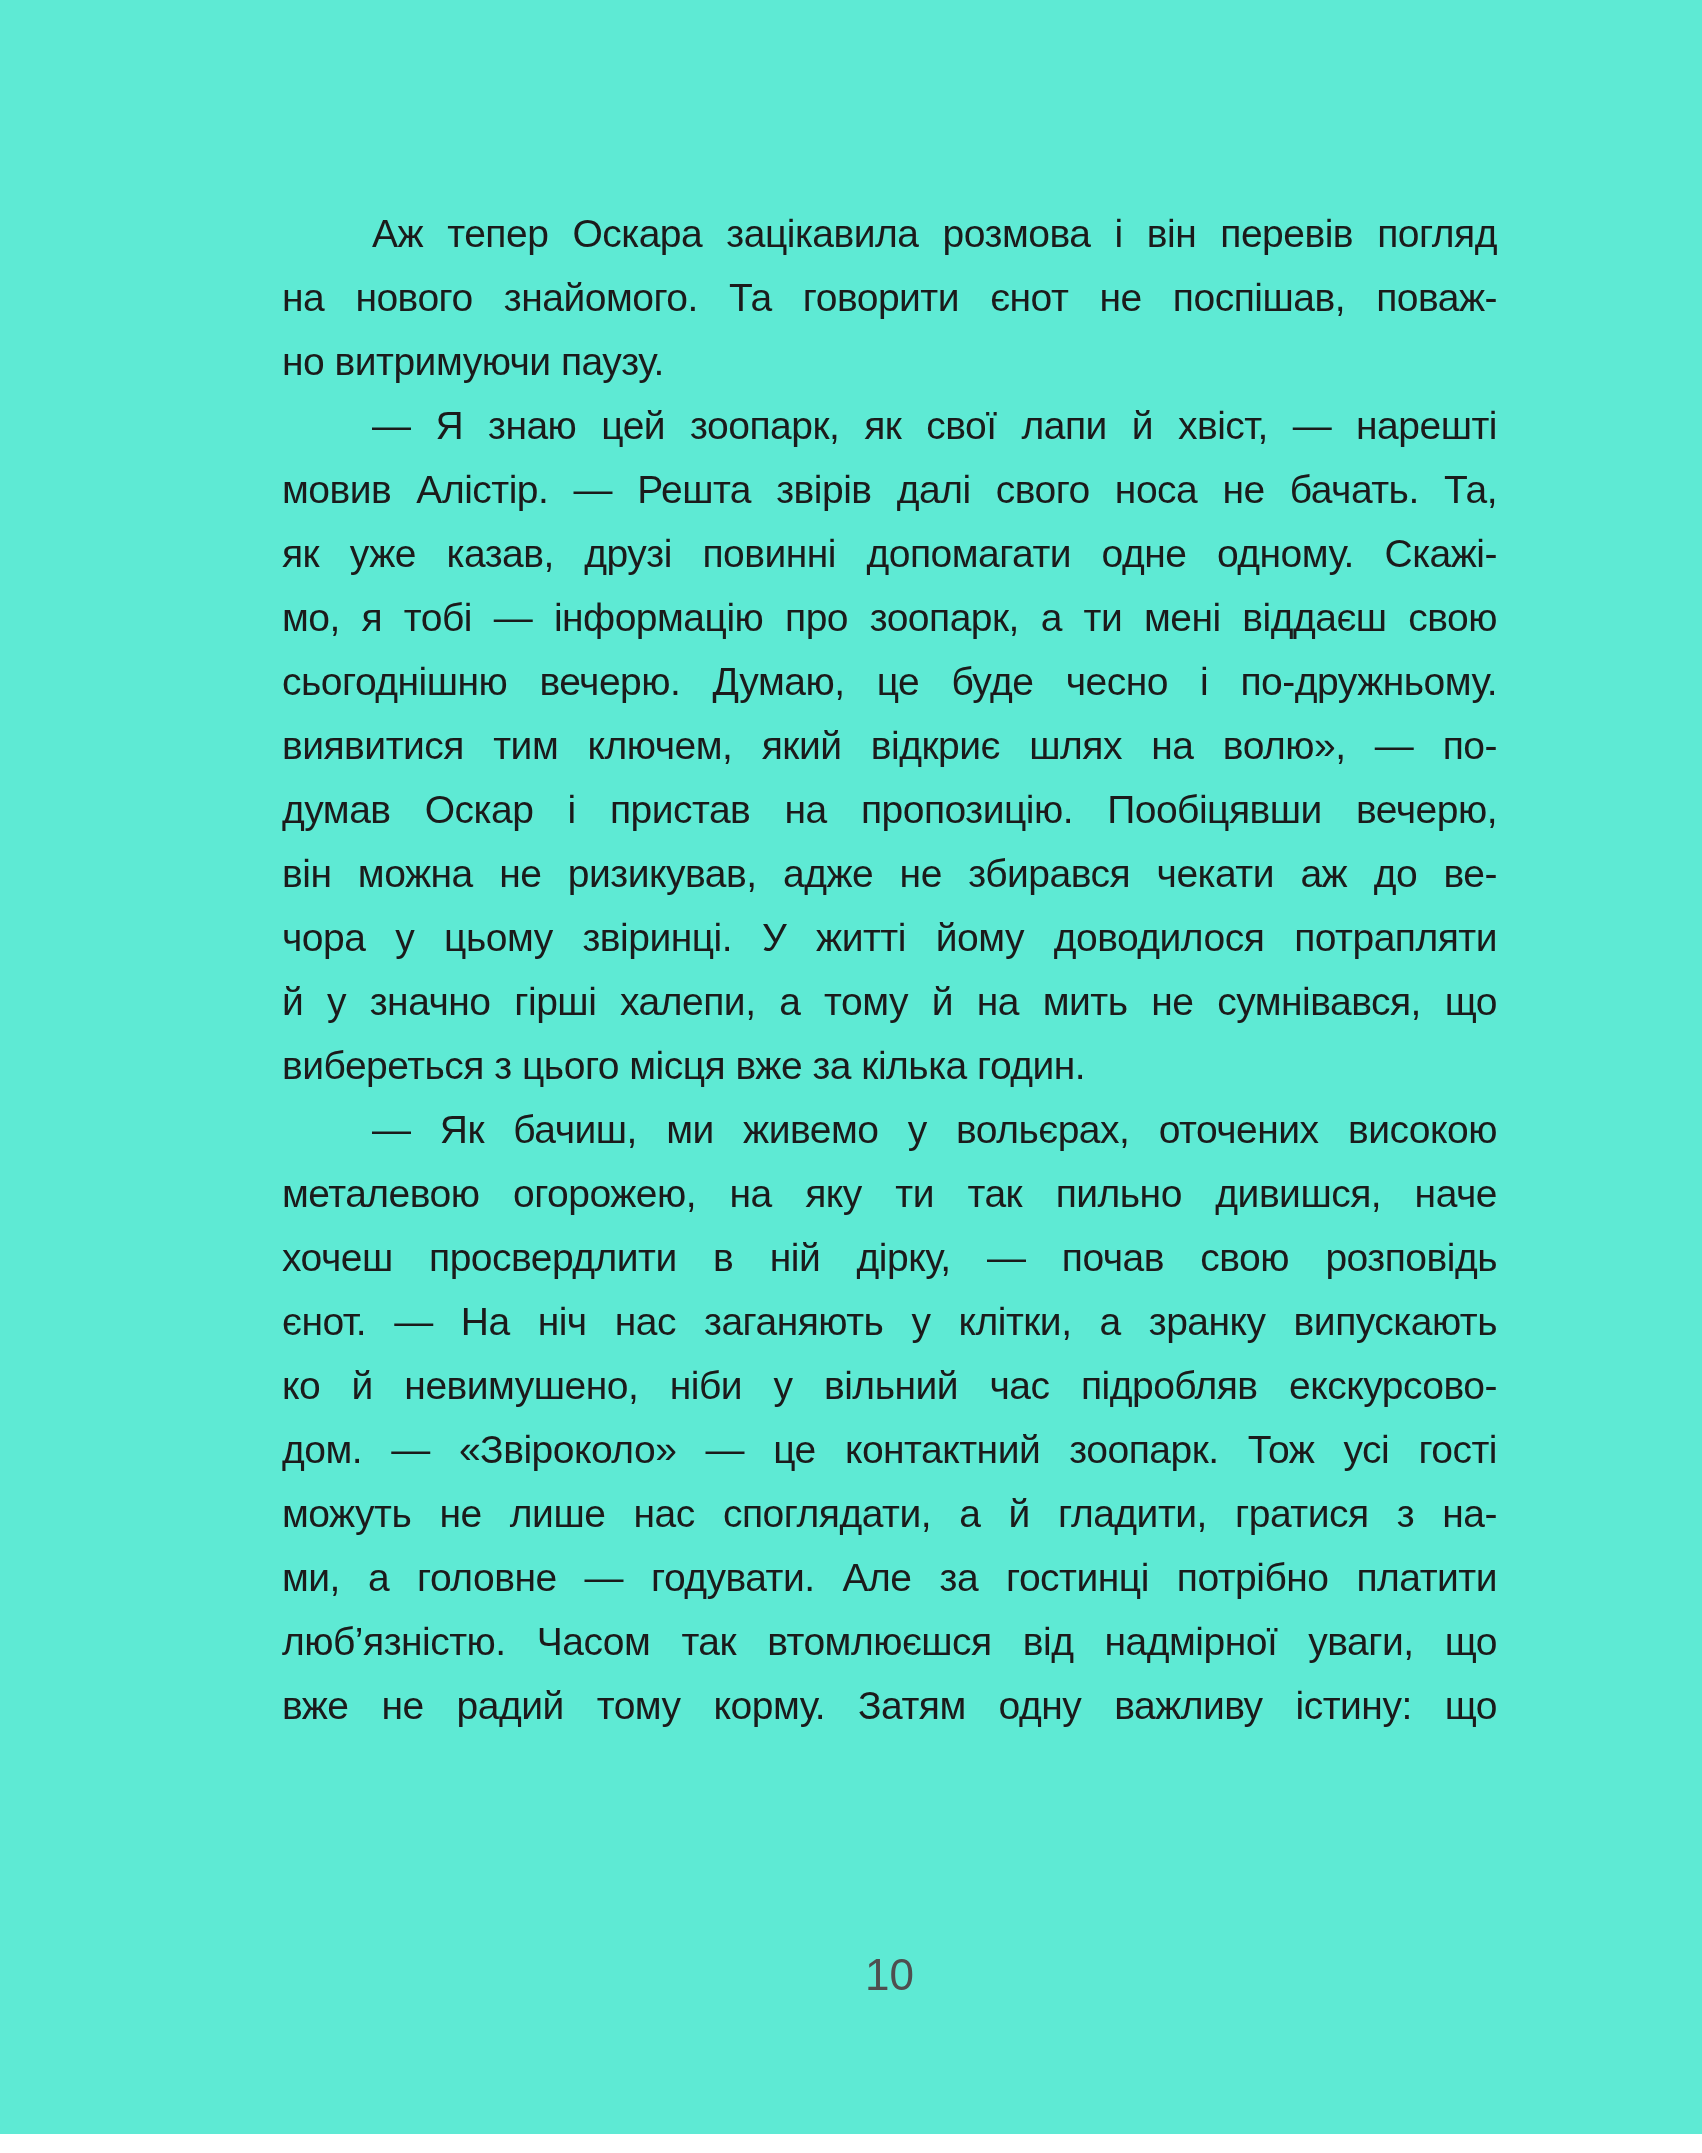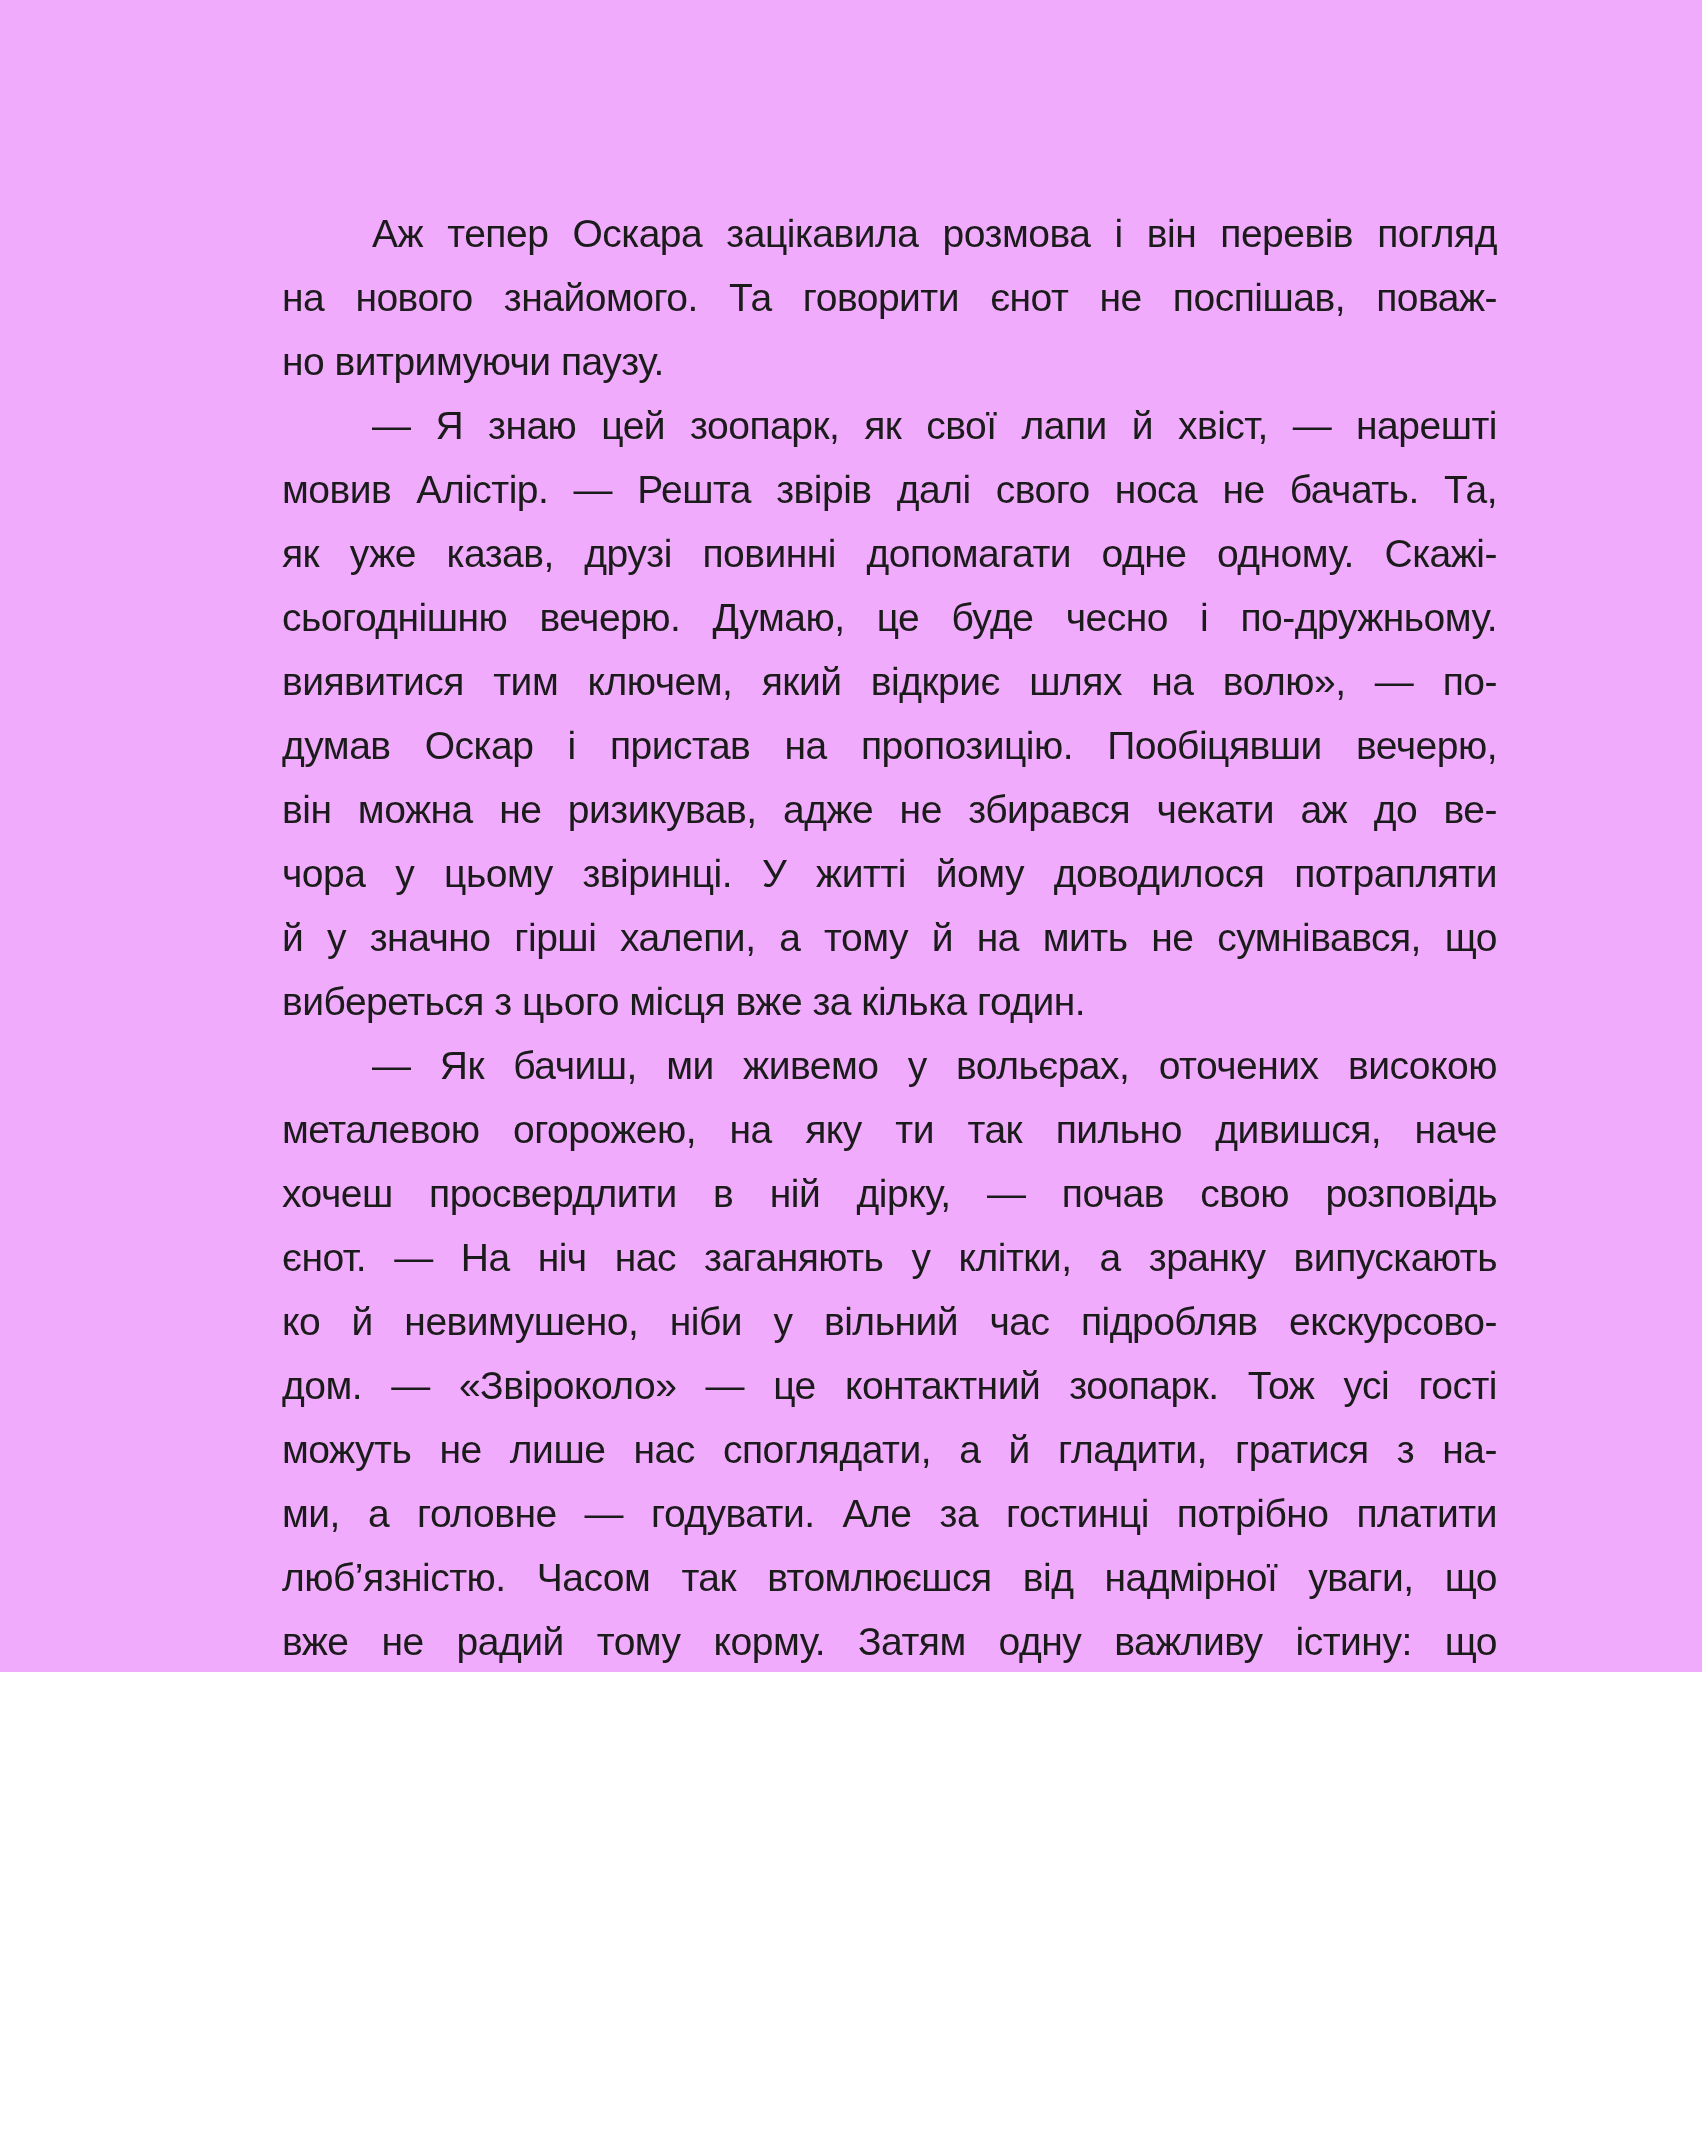--- a/index.html
+++ b/index.html
@@ -3,22 +3,22 @@
 <meta charset="utf-8">
 <style>
   html, body {
     margin: 0;
     padding: 0;
     background: #ffffff;
   }
   .page {
     position: relative;
     width: 1702px;
-    height: 1672px;
-    background: #f0abfc;
+    height: 2134px;
+    background: #5eead4;
     overflow: hidden;
     font-family: "Liberation Sans", sans-serif;
   }
   .text-block {
     position: absolute;
     left: 282px;
     top: 202px;
     width: 1215px;
     color: #1b1b1b;
     font-size: 39px;
@@ -64,20 +64,21 @@
 
   <div class="text-block">
 
     <div class="line j indent">Аж тепер Оскара зацікавила розмова і він перевів погляд</div>
     <div class="line j">на нового знайомого. Та говорити єнот не поспішав, поваж-</div>
     <div class="line end">но витримуючи паузу.</div>
 
     <div class="line j indent">— Я знаю цей зоопарк, як свої лапи й хвіст, — нарешті</div>
     <div class="line j">мовив Алістір. — Решта звірів далі свого носа не бачать. Та,</div>
     <div class="line j">як уже казав, друзі повинні допомагати одне одному. Скажі-</div>
+    <div class="line j">мо, я тобі — інформацію про зоопарк, а ти мені віддаєш свою</div>
     <div class="line j">сьогоднішню вечерю. Думаю, це буде чесно і по-дружньому.</div>
 
     <div class="line j">виявитися тим ключем, який відкриє шлях на волю», — по-</div>
     <div class="line j">думав Оскар і пристав на пропозицію. Пообіцявши вечерю,</div>
     <div class="line j">він можна не ризикував, адже не збирався чекати аж до ве-</div>
     <div class="line j">чора у цьому звіринці. У житті йому доводилося потрапляти</div>
     <div class="line j">й у значно гірші халепи, а тому й на мить не сумнівався, що</div>
     <div class="line end">вибереться з цього місця вже за кілька годин.</div>
 
     <div class="line j indent">— Як бачиш, ми живемо у вольєрах, оточених високою</div>

